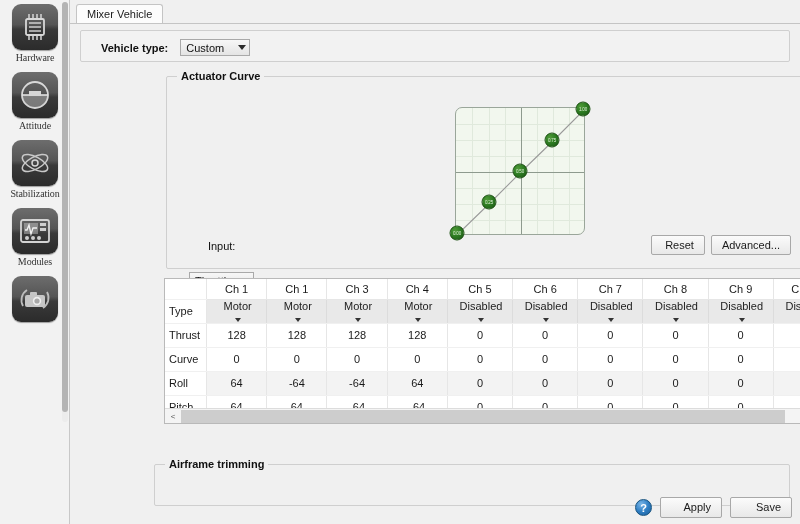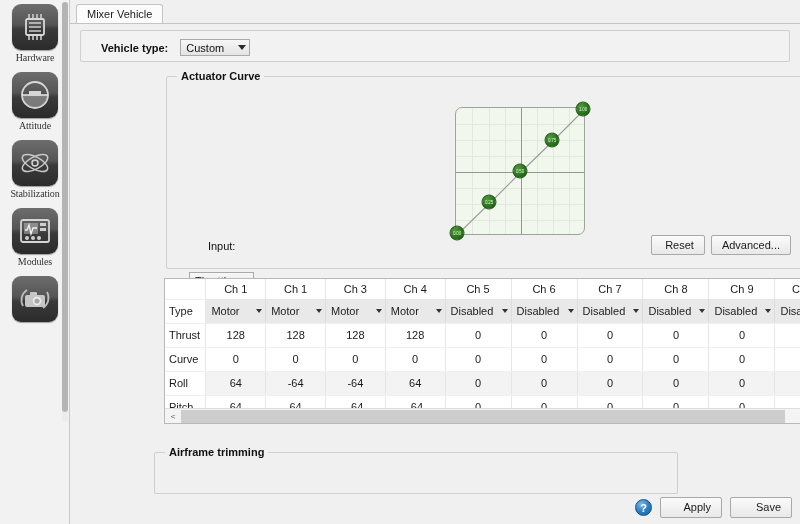--- a/index.html
+++ b/index.html
@@ -149,33 +149,33 @@
   }
   .cell {
     width: 72px; height: 24px; text-align:center;
     border-right:1px solid #e6e6e6; border-bottom:1px solid #f0f0f0;
     background:#fff;
   }
   .cell.alt { background:#f3f3f3; }
   .typecell { padding: 0; background:#e9e9e9; border-right:1px solid #dcdcdc; }
   .typeinner {
     display:flex; align-items:center; justify-content:space-between;
-    height: 22px; padding: 0 3px 0 5px; background:#e9e9e9;
+    height: 22px; padding: 0 3px 0 5px; background:#e9e9e9;flex-direction:column;
   }
   .typeinner .tv { font-size: 11px; color:#222; }
   .tcaret { width:0;height:0;border-left:3.5px solid transparent;border-right:3.5px solid transparent;border-top:4.5px solid #333; }
   #hscroll {
     position:absolute; left:0; bottom:0; width: 676px; height: 15px;
     background:#f4f4f4; border-top:1px solid #dcdcdc;
   }
   #hthumb { position:absolute; left:16px; top:1px; width:604px; height:13px; background:#cdcdcd; }
   .harrow { position:absolute; top:0; width:16px; height:15px; display:flex;align-items:center;justify-content:center;color:#555;font-size:8px;}
 
   
-  #trimbox { left: 84px; top: 452px; width: 524px; height: 42px; }
+  #trimbox { left: 84px; top: 464px; width: 636px; height: 42px; }
   #trimbtns { position:absolute; left: 10px; top: 12px; display:flex; gap:6px; }
 
   
   #footer { position:absolute; right: 8px; bottom: 6px; display:flex; align-items:center; gap:8px; }
   #helpicon {
     width: 17px; height:17px; border-radius:50%;
     background: radial-gradient(circle at 35% 28%, #7ab6e8 0%, #2f7fc4 50%, #1a5c99 100%);
     color:#fff; font-size:11px; font-weight:bold; display:flex;align-items:center;justify-content:center;
     border:1px solid #17537f;
   }

